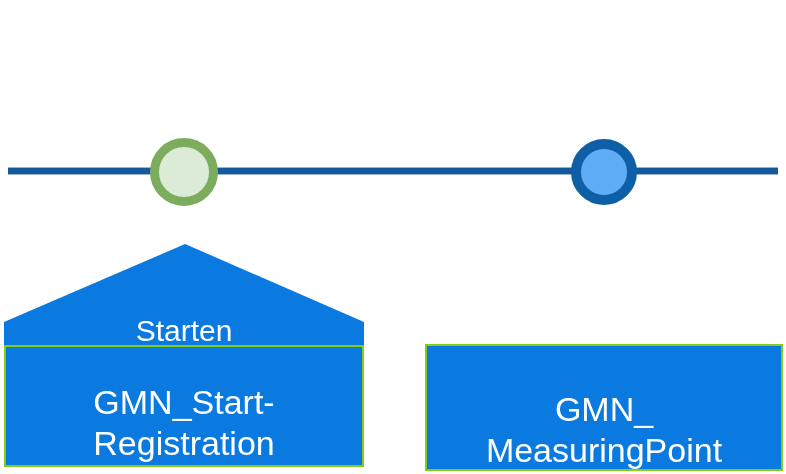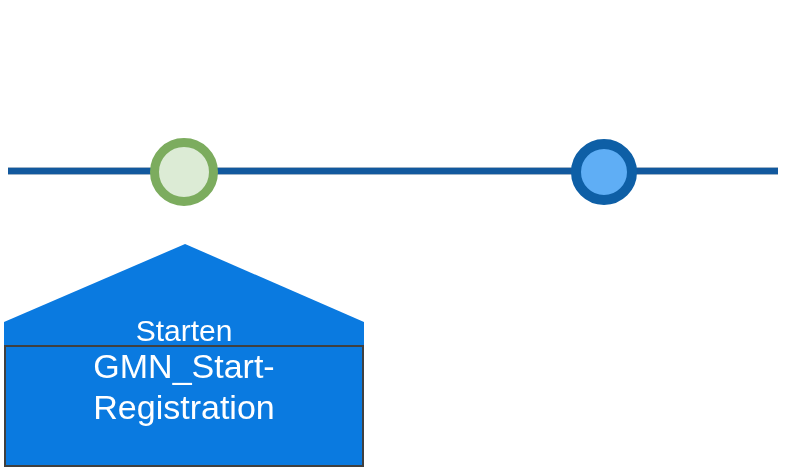--- a/index.html
+++ b/index.html
@@ -109,24 +109,24 @@
     line-height: 20px;
     letter-spacing: 2px;
     font-weight: bold;
   }
   .pent.p2 .pent-ellipsis { left: 271px; top: 50px; }
 
   
   .node-box {
     position: absolute;
     background: #0A7AE0;
-    border: 2px solid #404040;
+    border: 2px solid #84cc16;
     box-sizing: border-box;
     display: flex;
-    align-items: flex-start;
+    align-items: flex-end;
     justify-content: center;
   }
   .node-box.b1 {
     left: 4px;
     top: 345px;
     width: 360px;
     height: 122px;
   }
   .node-box.b2 {
     left: 425px;
@@ -157,14 +157,18 @@
   <div class="marker m2"></div>
 
   <div class="pent p1">
     <div class="pent-label">Starten</div>
   </div>
   <div class="node-box b1">
     <div class="node-text">GMN_Start-
 Registration</div>
   </div>
 
+  <div class="node-box b2">
+    <div class="node-text">GMN_
+MeasuringPoint</div>
+  </div>
 
 </div>
 
 </body></html>

